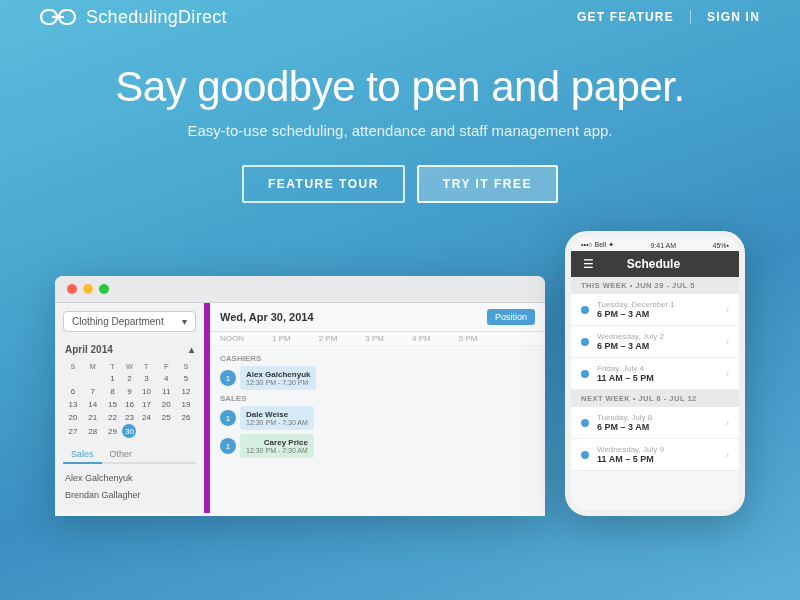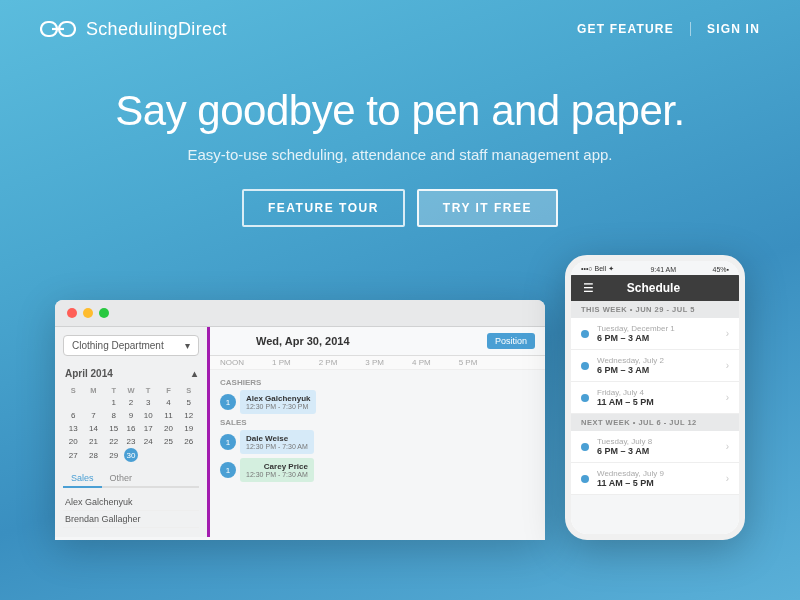--- a/index.html
+++ b/index.html
@@ -9,21 +9,21 @@
       overflow: hidden;
       font-family: -apple-system, BlinkMacSystemFont, 'Segoe UI', Helvetica, Arial, sans-serif;
       background: linear-gradient(160deg, #5bbcdd 0%, #4aa8d0 30%, #3a8fc0 60%, #5ab0d8 100%);
     }
 
     
     .header {
       display: flex;
       align-items: center;
       justify-content: space-between;
-      padding: 18px 40px;
+      padding: 6px 40px;
     }
     .logo {
       display: flex;
       align-items: center;
       gap: 10px;
       color: white;
     }
     .logo-icon {
       width: 36px;
       height: 22px;
@@ -136,21 +136,21 @@
     .dot-yellow { background: #febc2e; }
     .dot-green { background: #28c840; }
     .window-content {
       display: flex;
       height: calc(100% - 30px);
     }
     
     .win-sidebar {
       width: 155px;
       background: #f0f1f2;
-      border-right: 3px solid #a21caf;
+      border-right: 6px solid #a21caf;
       padding: 8px 0;
       flex-shrink: 0;
     }
     .sidebar-dept {
       margin: 0 8px 8px;
       display: flex;
       align-items: center;
       justify-content: space-between;
       border: 1px solid #ccc;
       border-radius: 4px;
@@ -226,21 +226,21 @@
       flex-direction: column;
     }
     .win-main-header {
       display: flex;
       align-items: center;
       justify-content: space-between;
       padding: 6px 10px;
       border-bottom: 1px solid #ddd;
       background: #f8f9fa;
     }
-    .win-date { font-size: 11px; font-weight: 600; color: #333; margin-left: 36px; }
+    .win-date { font-size: 11px; font-weight: 600; color: #333; }
     .win-position-btn {
       font-size: 9px;
       background: #4a9fd4;
       color: white;
       padding: 3px 8px;
       border-radius: 3px;
       border: none;
     }
     .time-header {
       display: flex;

